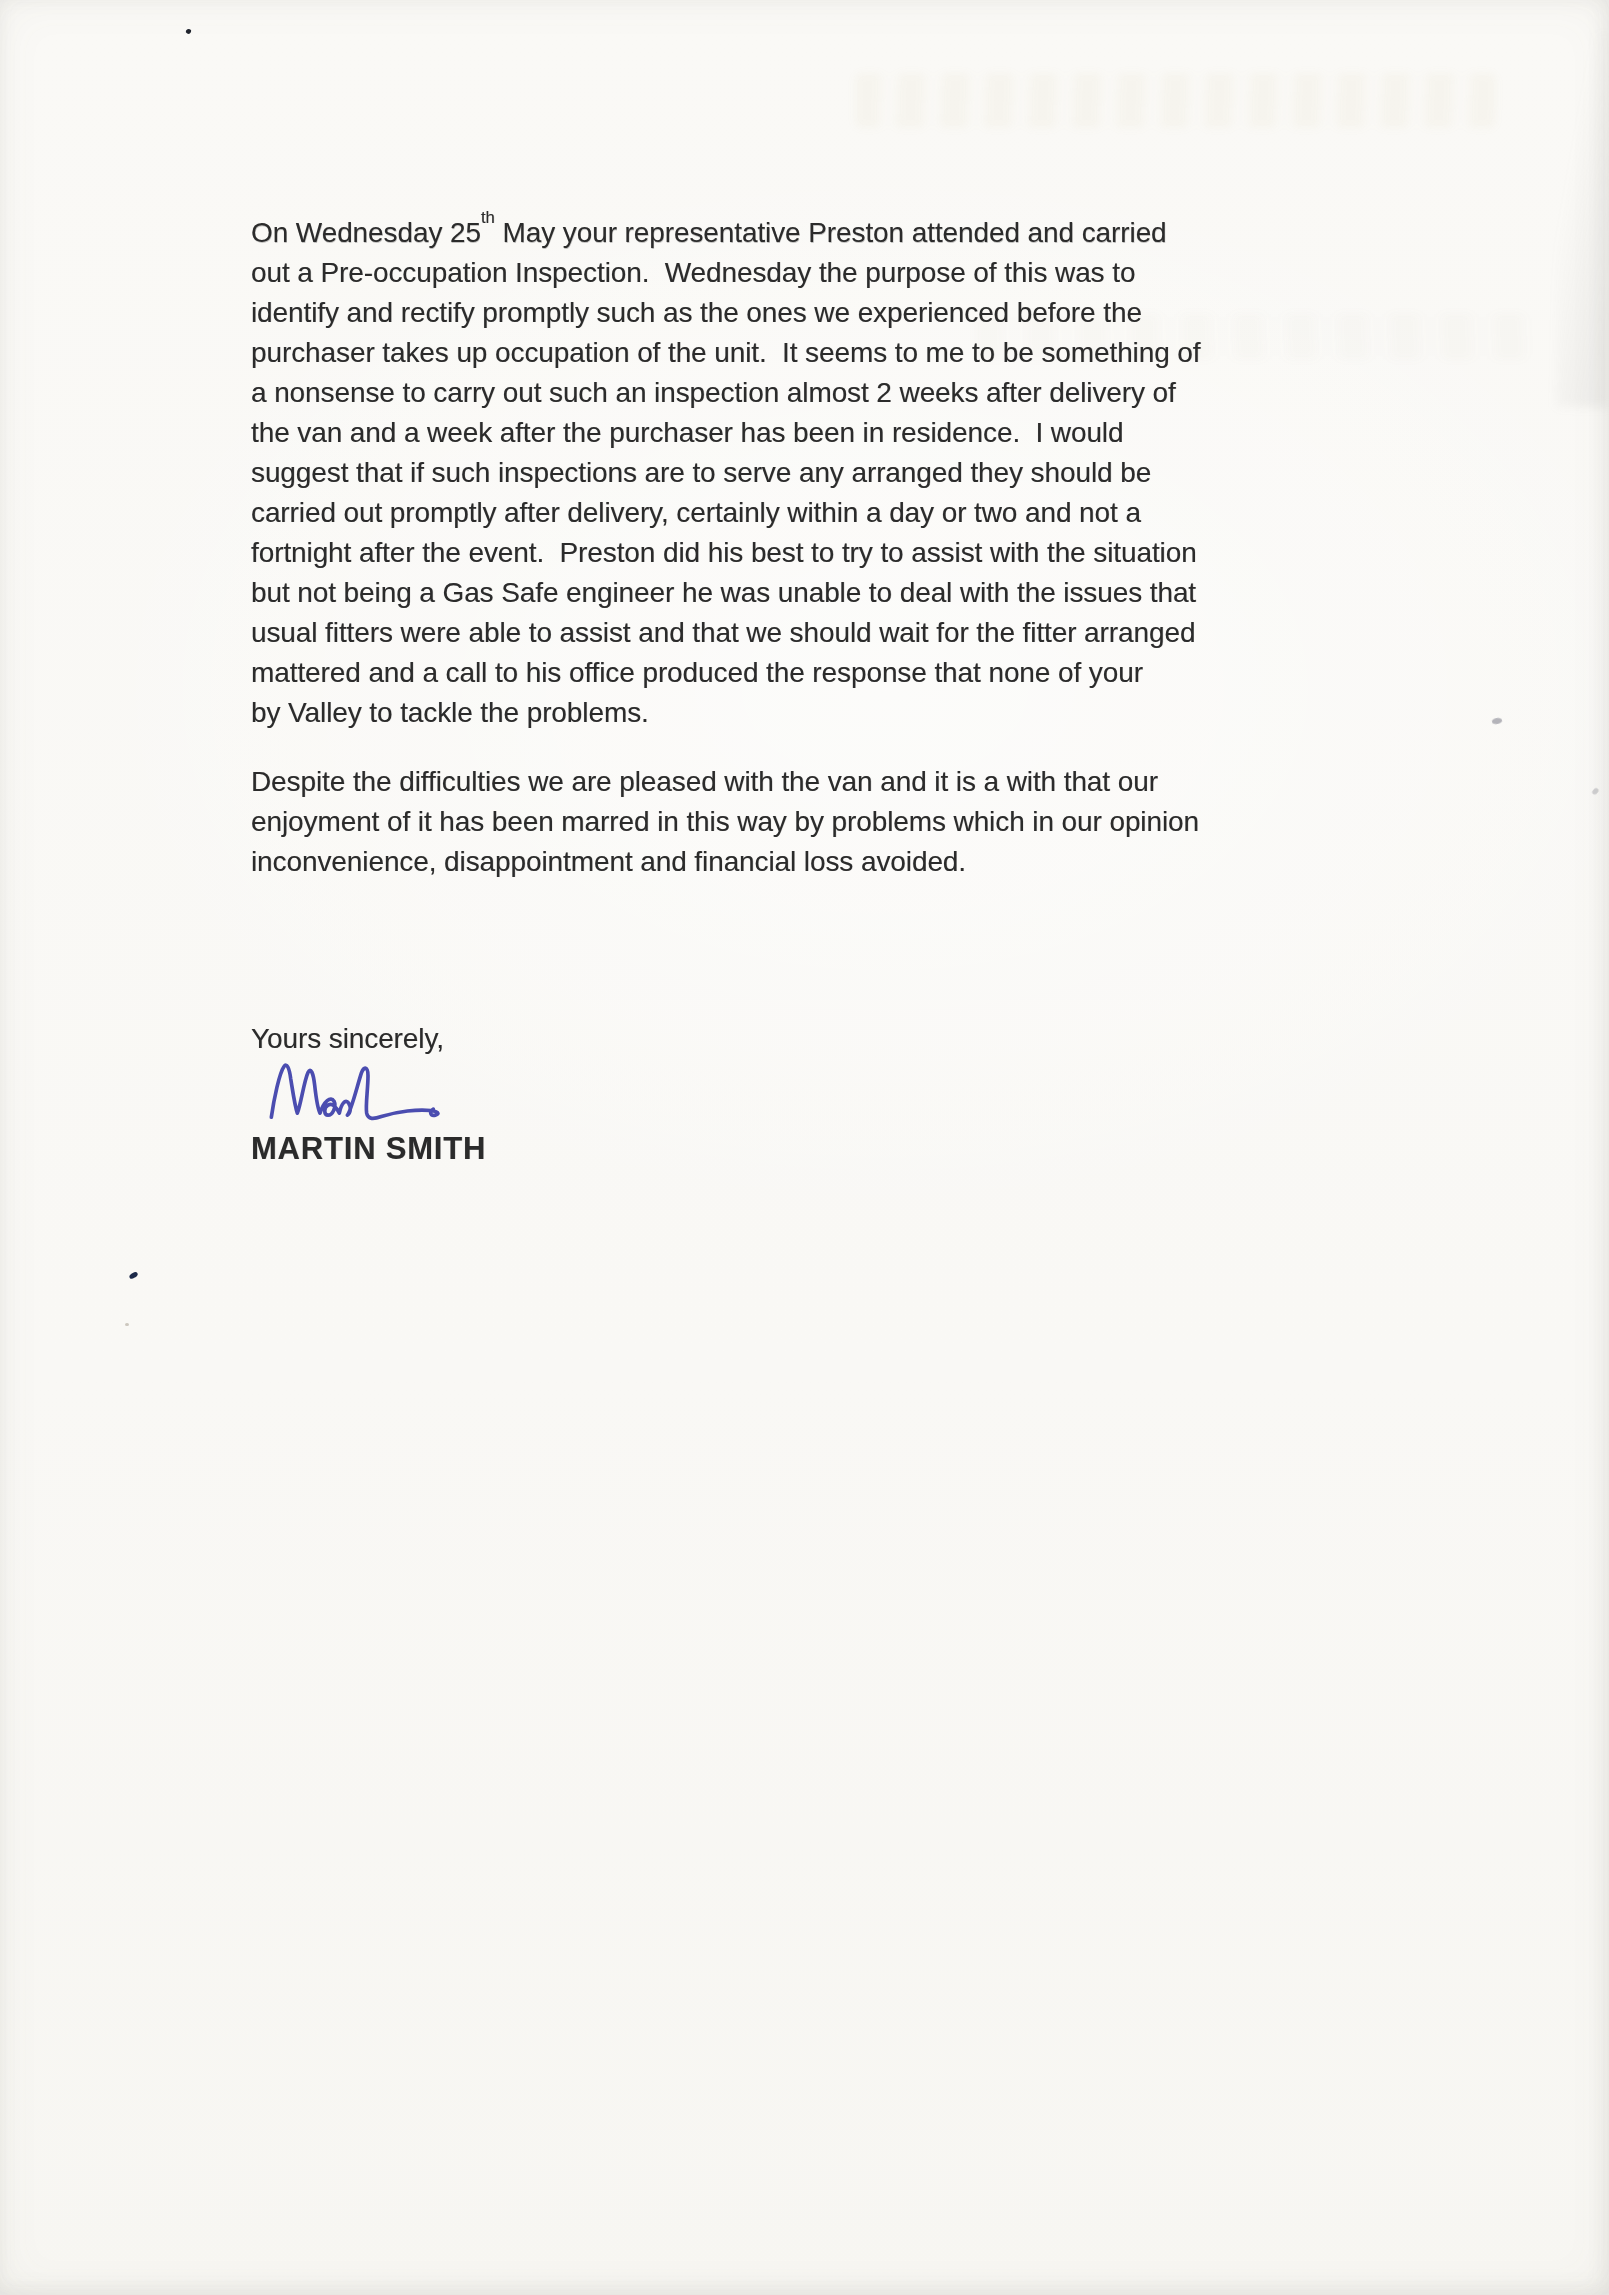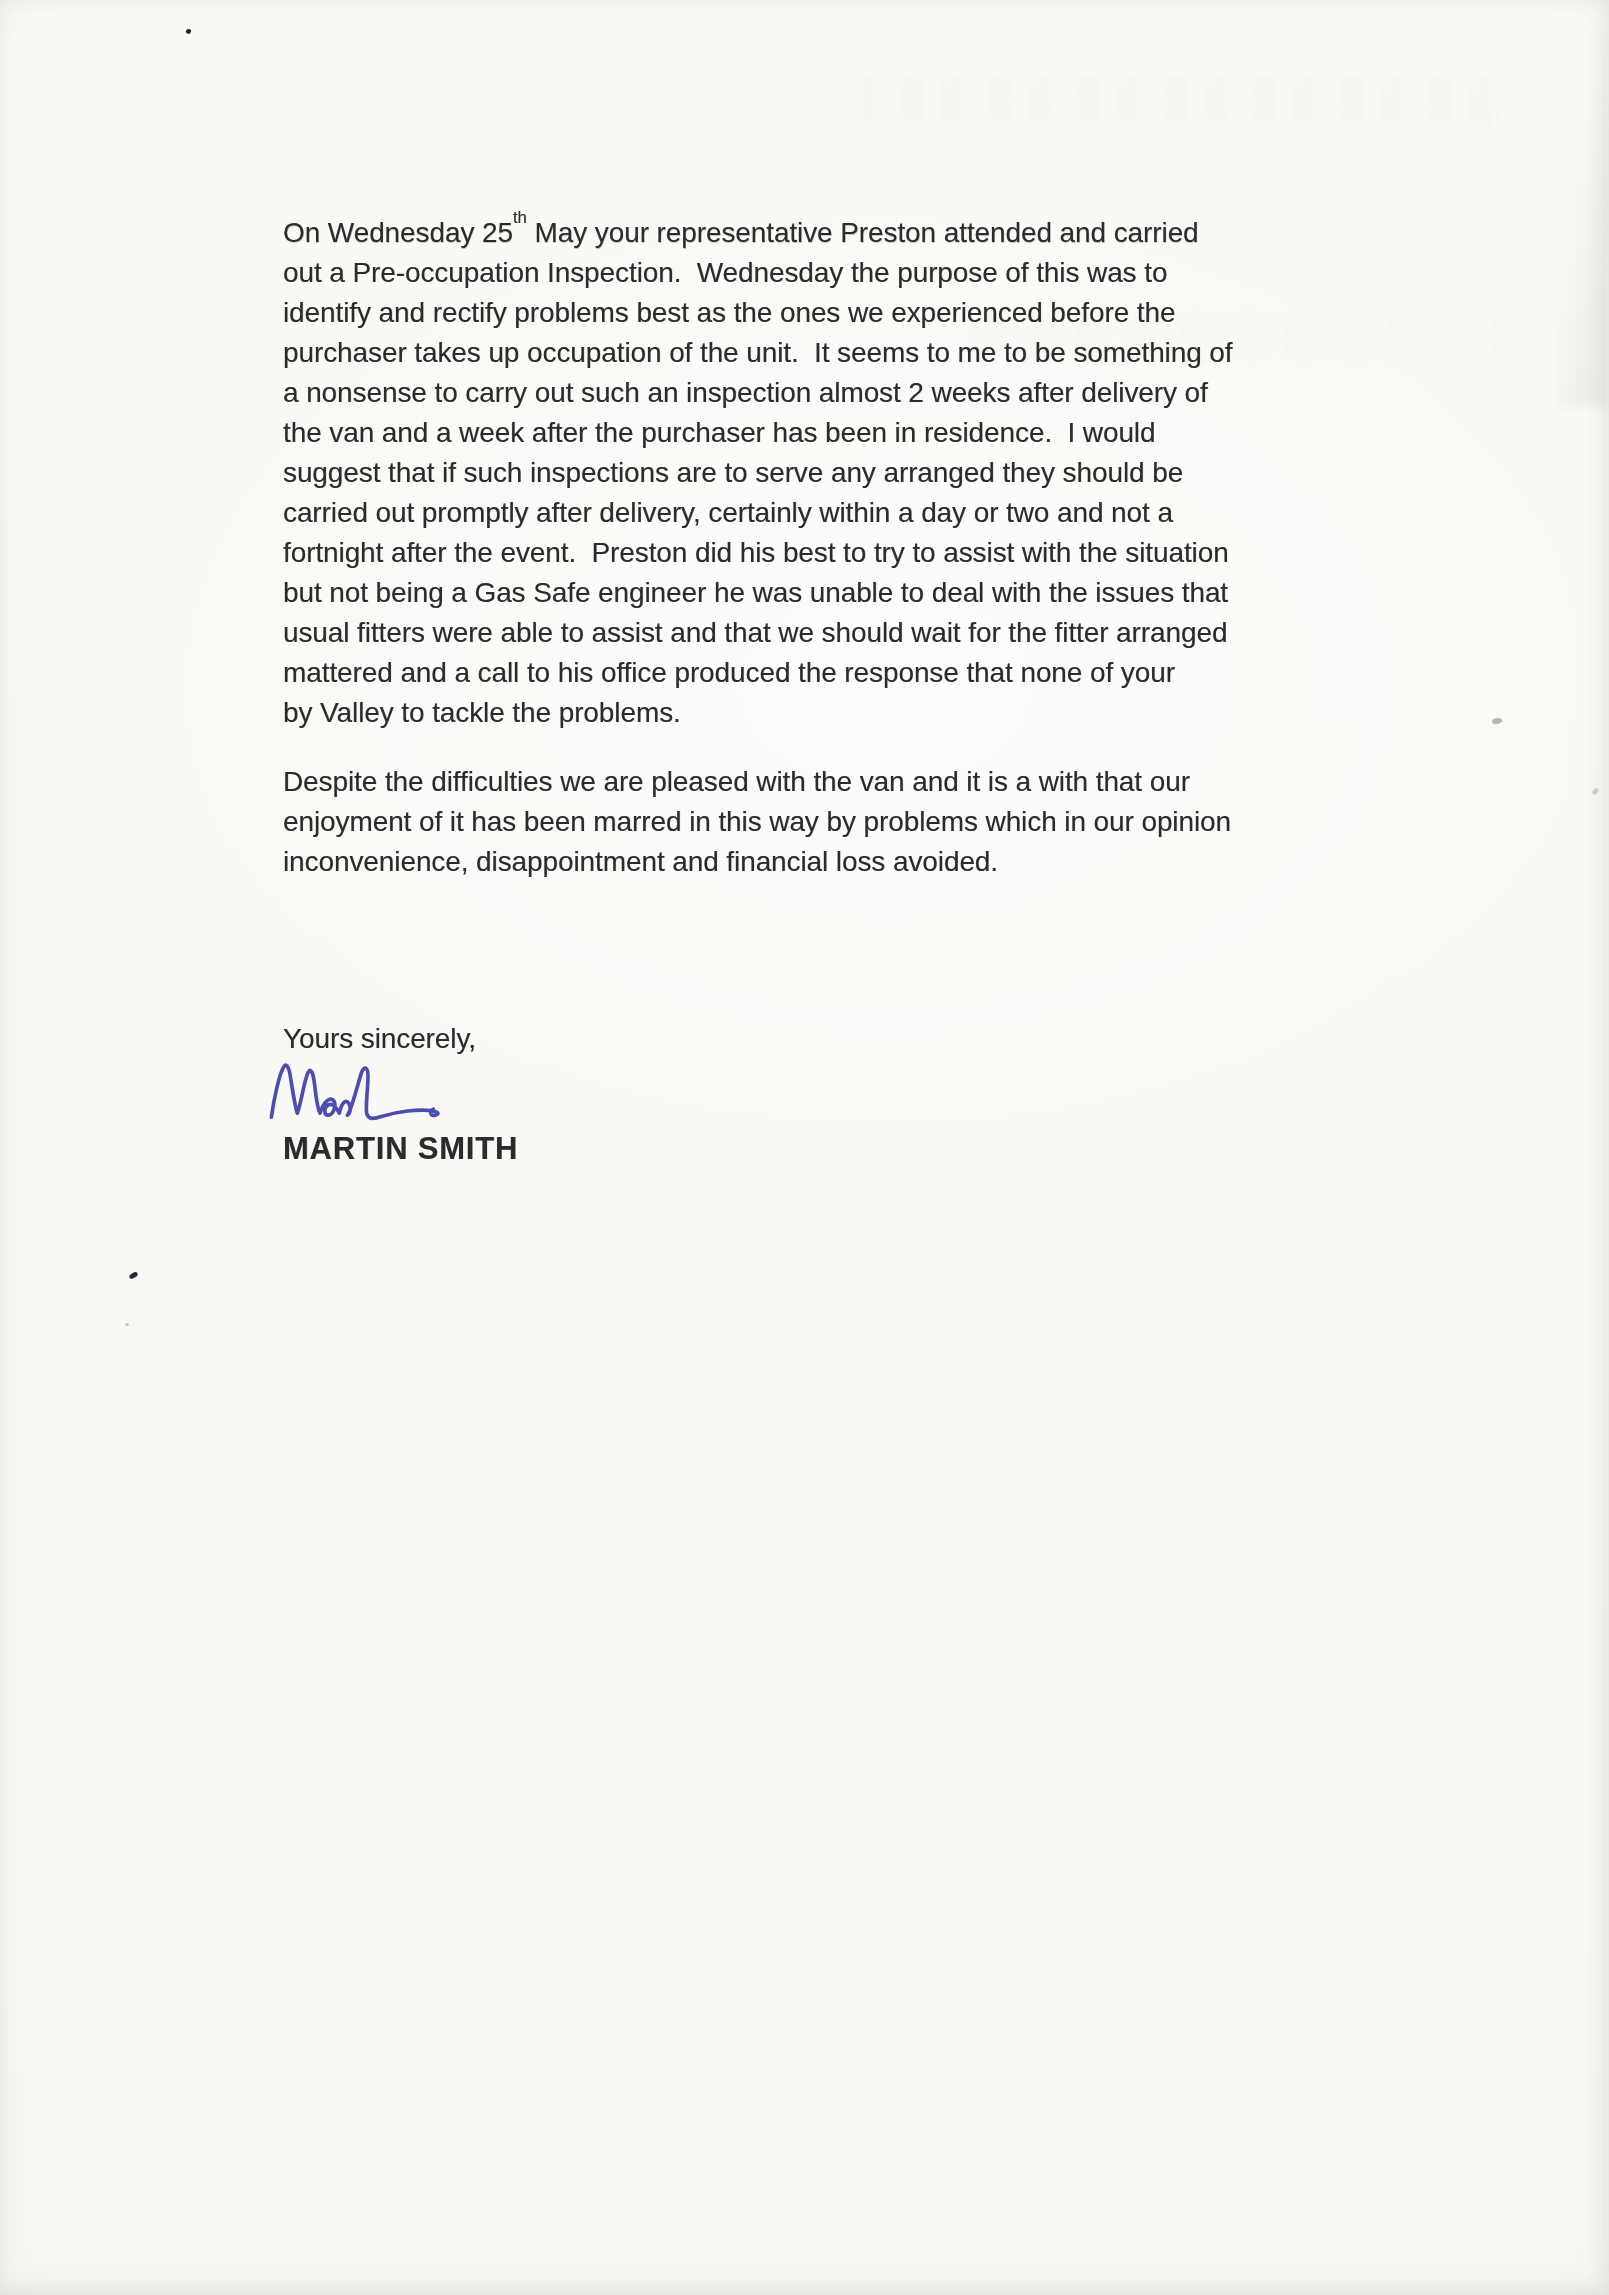--- a/index.html
+++ b/index.html
@@ -8,21 +8,21 @@
     width: 1609px;
     height: 2295px;
     background:
       radial-gradient(ellipse 1203px 802px at 55% 30%, rgba(255,255,255,0.5), rgba(255,255,255,0) 70%),
       linear-gradient(180deg, #faf9f6 0%, #f9f8f5 60%, #f7f6f2 100%);
     box-shadow: inset 0 0 47px rgba(120,115,100,0.06), inset -6.7px 0 18.7px rgba(100,100,100,0.05), inset 0 -8px 20px rgba(110,105,95,0.06);
     overflow: hidden;
     font-family: "Liberation Sans", "DejaVu Sans", sans-serif;
     color: #2b2b2b;
   }
-  .letter-text { position: absolute; left: 251px; margin-left: 32px; }
+  .letter-text { position: absolute; left: 251px; }
   .para-1 { top: 207px; }
   .para-2 { top: 762px; }
   .line {
     white-space: pre;
     font-size: 28px;
     line-height: 40px;
     letter-spacing: -0.1px;
     color: #2b2b2b;
     text-shadow: 0.4px 0.4px 0 rgba(55,55,55,0.28), -0.3px 0 0 rgba(55,55,55,0.14);
   }
@@ -88,21 +88,21 @@
   <div class="edge-streak"></div>
   <div class="speck speck-1"></div>
   <div class="speck speck-2"></div>
   <div class="speck speck-3"></div>
   <div class="speck speck-4"></div>
   <div class="speck speck-5"></div>
 
   <div class="letter-text para-1">
     <div class="line"><span>On Wednesday 25</span><sup class="ord">th</sup><span> May your representative Preston attended and carried</span></div>
     <div class="line">out a Pre-occupation Inspection.  Wednesday the purpose of this was to</div>
-    <div class="line">identify and rectify problems best as the ones we experienced before the</div>
+    <div class="line">identify and rectify promptly such as the ones we experienced before the</div>
     <div class="line">purchaser takes up occupation of the unit.  It seems to me to be something of</div>
     <div class="line">a nonsense to carry out such an inspection almost 2 weeks after delivery of</div>
     <div class="line">the van and a week after the purchaser has been in residence.  I would</div>
     <div class="line">suggest that if such inspections are to serve any arranged they should be</div>
     <div class="line">carried out promptly after delivery, certainly within a day or two and not a</div>
     <div class="line">fortnight after the event.  Preston did his best to try to assist with the situation</div>
     <div class="line">but not being a Gas Safe engineer he was unable to deal with the issues that</div>
     <div class="line">usual fitters were able to assist and that we should wait for the fitter arranged</div>
     <div class="line">mattered and a call to his office produced the response that none of your</div>
     <div class="line">by Valley to tackle the problems.</div>

